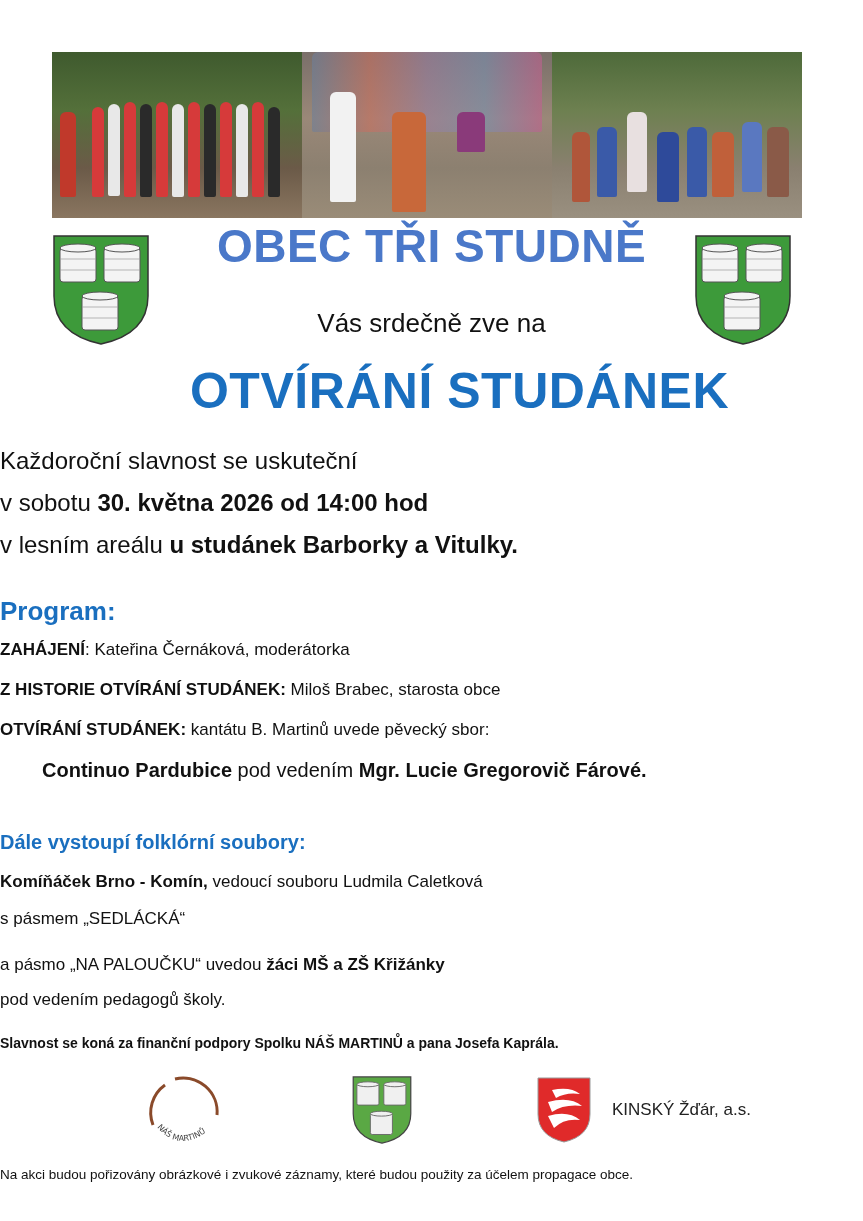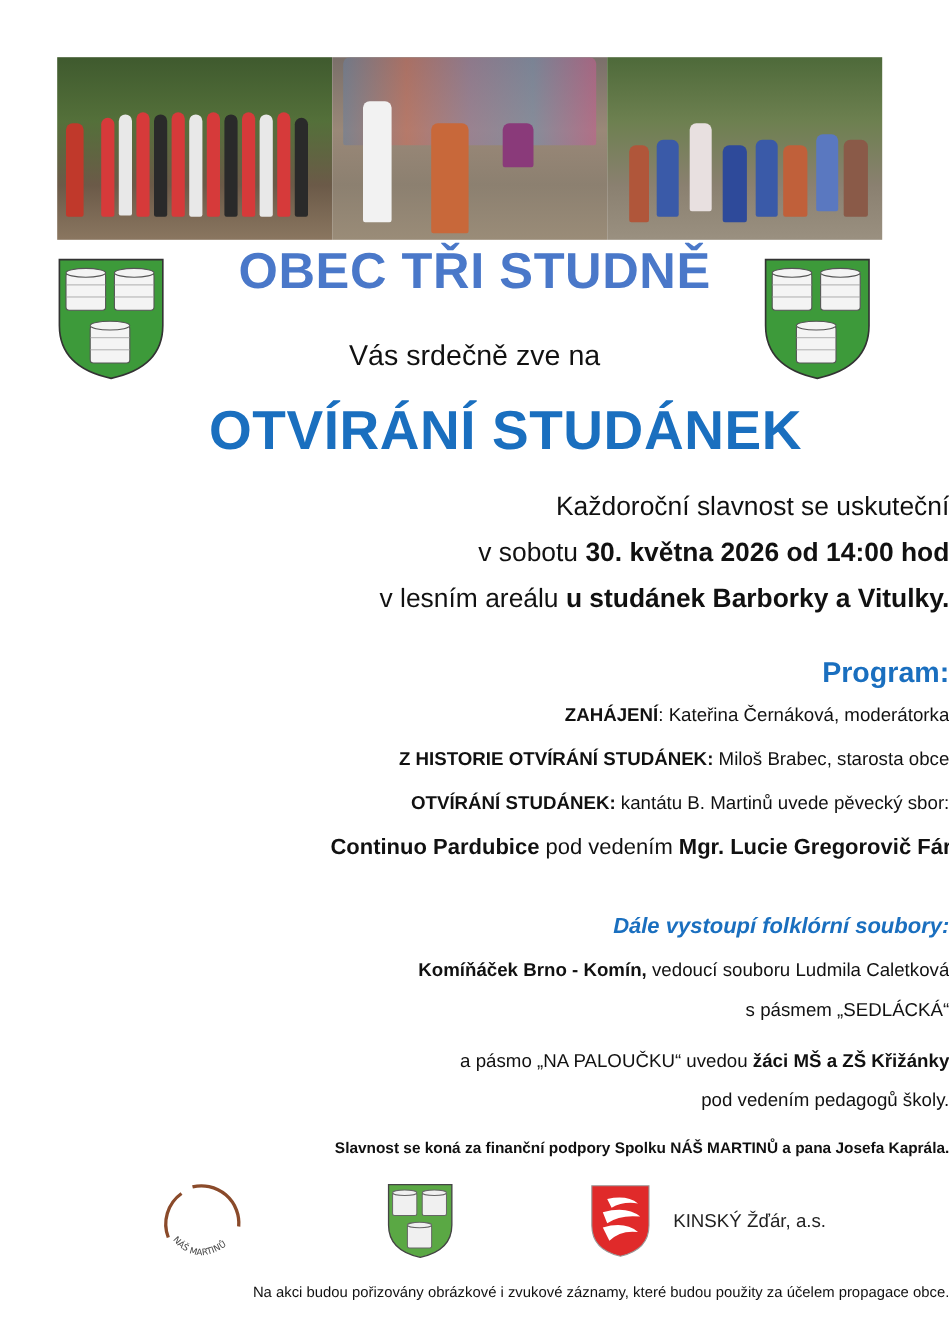--- a/index.html
+++ b/index.html
@@ -10,21 +10,21 @@
   .photo1 { background: linear-gradient(180deg, #3f5a2e 0%, #54703a 35%, #6b5a48 70%, #8a7660 100%); }
   .photo2 { background: linear-gradient(180deg, #7a6f6a 0%, #9a8878 40%, #8c8070 70%, #9a8c78 100%); }
   .photo3 { background: linear-gradient(180deg, #4e6a3a 0%, #6d8050 35%, #8a8070 70%, #9a9080 100%); }
   .fig { position: absolute; border-radius: 6px 6px 2px 2px; }
   .crest { position: absolute; }
   .t-obec { position: absolute; left: 0; width: 863px; top: 219px; text-align: center;
             font-size: 46px; font-weight: bold; color: #4a78c9; letter-spacing: 0.5px; }
   .t-zve { position: absolute; left: 0; width: 863px; top: 308px; text-align: center; font-size: 26px; color: #111; }
   .t-otv { position: absolute; left: 0; width: 863px; top: 362px; text-align: center;
            font-size: 50px; font-weight: bold; color: #1a6fbf; letter-spacing: 0.5px; margin-left: 28px; }
-  .line { position: absolute; left: 0; width: 863px; text-align: right; }
+  .line { position: absolute; left: 0; width: 863px; text-align: left; }
   .l24 { font-size: 24px; }
   .l20 { font-size: 20px; padding-left: 42px; }
   .l17 { font-size: 17px; }
   .l14 { font-size: 14px; }
   .l13 { font-size: 13.5px; }
   .blue { color: #1a6fbf; font-weight: bold; }
   b { font-weight: bold; }
   .logo-naz { position: absolute; left: 145px; top: 1075px; width: 80px; height: 75px; }
   .logo-kinsky-text { position: absolute; left: 612px; top: 1100px; font-size: 17px; color: #222; }
 </style>
@@ -123,21 +123,21 @@
 <div class="line l17" style="top:680px;">
   <b>Z HISTORIE OTVÍRÁNÍ STUDÁNEK:</b><span> Miloš Brabec, starosta obce</span>
 </div>
 <div class="line l17" style="top:720px;">
   <b>OTVÍRÁNÍ STUDÁNEK:</b><span> kantátu B. Martinů uvede pěvecký sbor:</span>
 </div>
 <div class="line l20" style="top:759px;">
   <b>Continuo Pardubice</b><span> pod vedením </span><b>Mgr. Lucie Gregorovič Fárové.</b>
 </div>
 
-<div class="line blue" style="top:831px;font-size:20px;font-style:italic;">Dále vystoupí folklórní soubory:</div>
+<div class="line blue" style="top:831px;font-size:20px;">Dále vystoupí folklórní soubory:</div>
 <div class="line l17" style="top:872px;">
   <b>Komíňáček Brno - Komín,</b><span> vedoucí souboru Ludmila Caletková</span>
 </div>
 <div class="line l17" style="top:909px;">s pásmem „SEDLÁCKÁ“</div>
 <div class="line l17" style="top:955px;">
   <span>a pásmo „NA PALOUČKU“ uvedou </span><b>žáci MŠ a ZŠ Křižánky</b>
 </div>
 <div class="line l17" style="top:990px;">pod vedením pedagogů školy.</div>
 
 <div class="line l14" style="top:1035px;font-weight:bold;">Slavnost se koná za finanční podpory Spolku NÁŠ MARTINŮ a pana Josefa Kaprála.</div>

